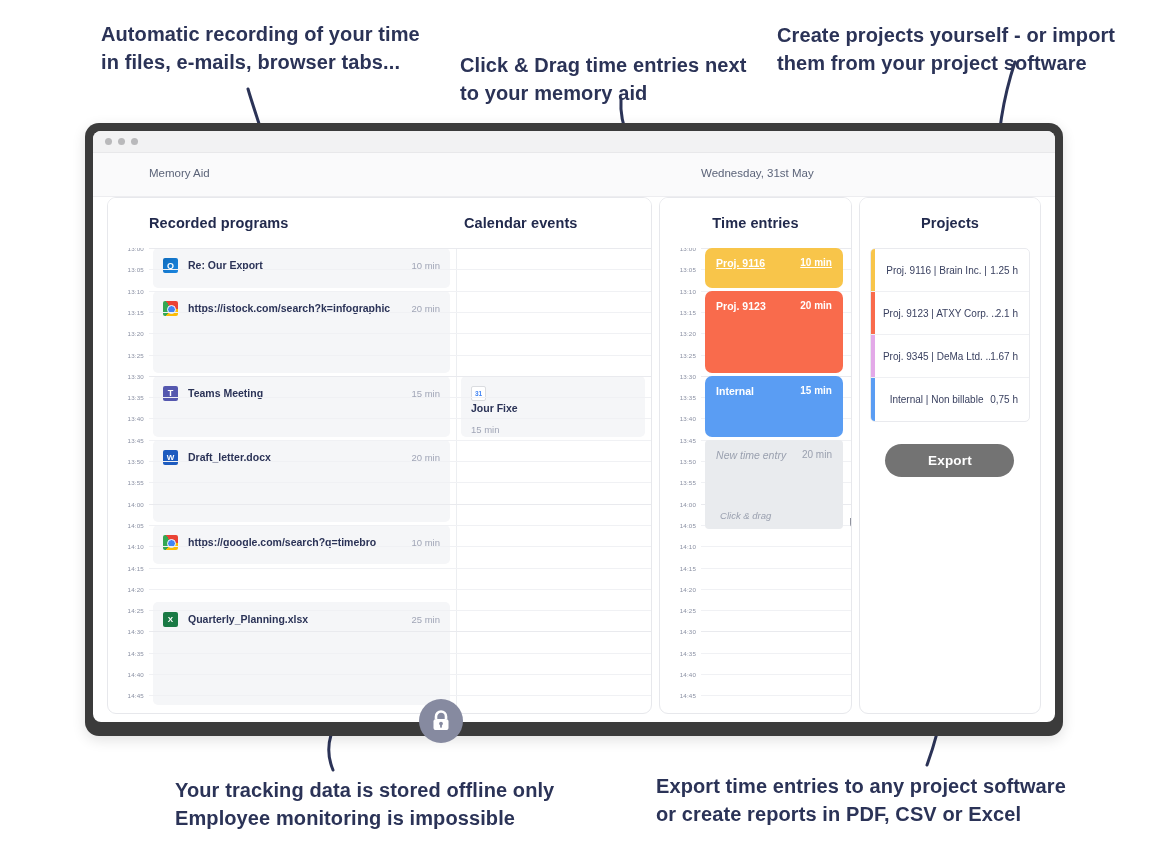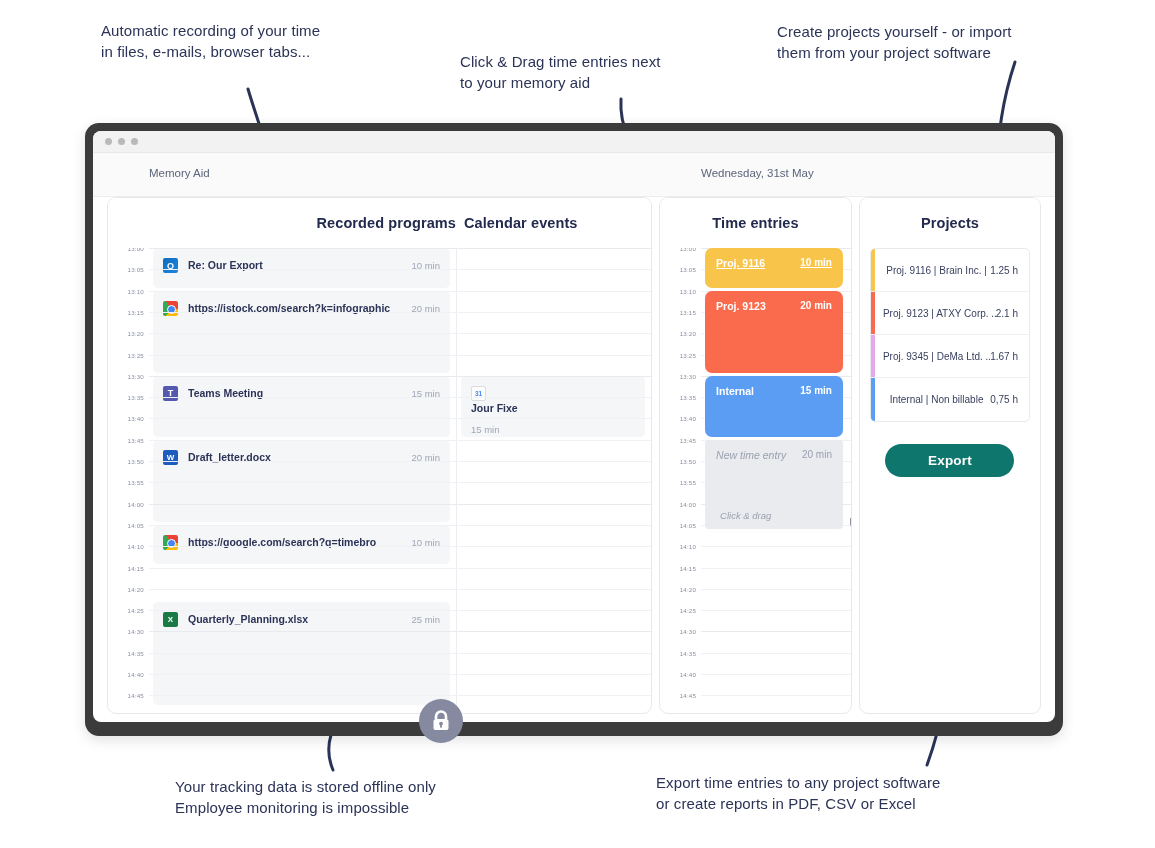--- a/index.html
+++ b/index.html
@@ -8,23 +8,23 @@
     background: #ffffff;
     font-family: "Liberation Sans", sans-serif;
     position: relative;
     overflow: hidden;
     color: #2b3350;
   }
 
   
   .annot {
     position: absolute;
-    font-size: 15px;
+    font-size: 20px;
     line-height: 1.42;
-    font-weight: 400;
+    font-weight: 700;
     color: #2b3357;
     letter-spacing: 0.1px;
   }
   .annot-tl { left: 101px; top: 20px; }
   .annot-tm { left: 460px; top: 51px; }
   .annot-tr { left: 777px; top: 21px; }
   .annot-bl { left: 175px; top: 776px; }
   .annot-br { left: 656px; top: 772px; }
 
   .arrow { position: absolute; pointer-events: none; }
@@ -101,21 +101,21 @@
     align-items: center;
     flex-shrink: 0;
     background: #fff;
   }
   .panel-title {
     font-size: 14.5px;
     font-weight: 700;
     color: #222a4d;
     letter-spacing: 0.1px;
   }
-  .memory-heads { display: flex; width: 100%; text-align: right; }
+  .memory-heads { display: flex; width: 100%; }
   .memory-heads .h1 { width: 348px; padding-left: 41px; }
   .memory-heads .h2 { padding-left: 8px; }
   .panel-time .panel-head, .panel-proj .panel-head { justify-content: center; }
 
   
   .grid-wrap {
     flex: 1;
     position: relative;
     overflow: hidden;
     display: flex;
@@ -244,21 +244,21 @@
     padding-left: 12px; padding-right: 11px;
   }
   .proj-row:last-child { border-bottom: none; }
   .proj-bar { position: absolute; left: 0; top: 0; bottom: 0; width: 4px; }
   .proj-name { font-size: 10px; color: #3a4160; flex: 1; white-space: nowrap; overflow: hidden; text-align: center; }
   .proj-hours { font-size: 10px; color: #3a4160; white-space: nowrap; }
 
   .export-btn {
     margin: 22px auto 0 auto;
     width: 129px; height: 33px;
-    background: #0f766e;
+    background: #737373;
     border: none;
     border-radius: 17px;
     color: #fff;
     font-size: 13.5px;
     font-weight: 700;
     font-family: "Liberation Sans", sans-serif;
     cursor: pointer;
     letter-spacing: 0.2px;
   }
 

